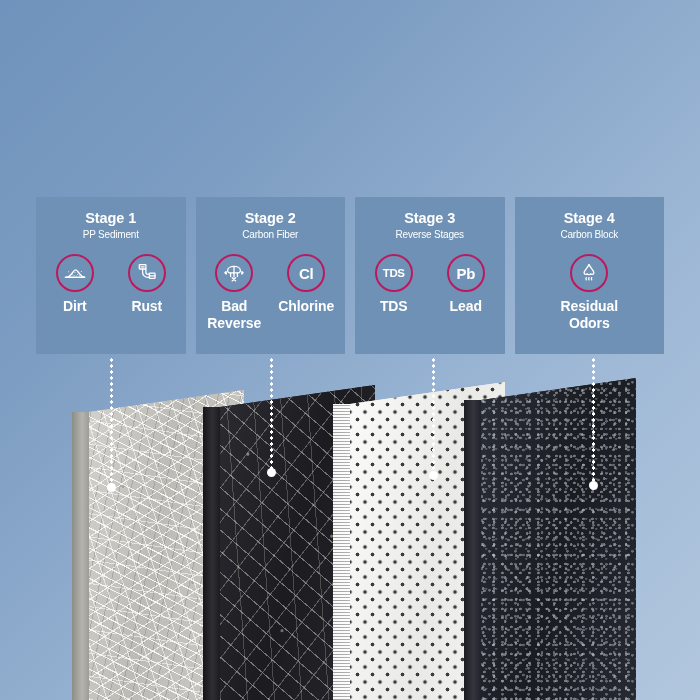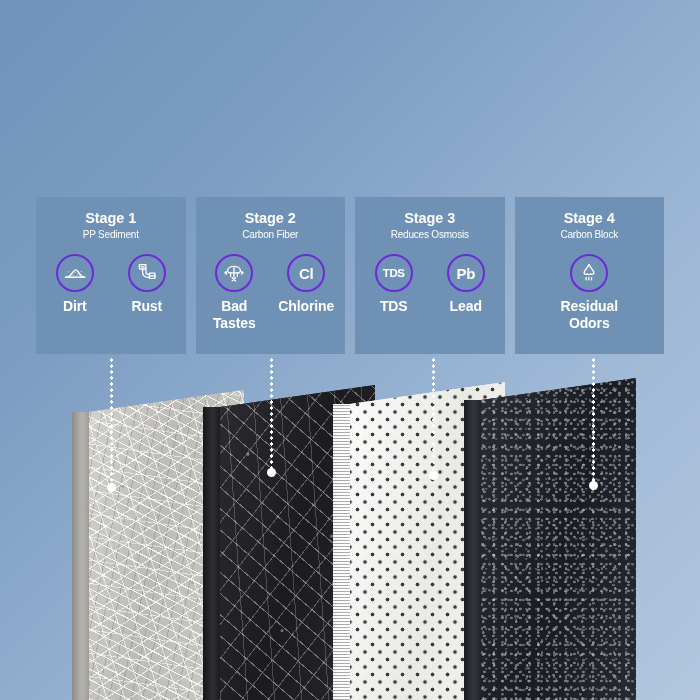--- a/index.html
+++ b/index.html
@@ -52,21 +52,21 @@
     white-space:nowrap;
   }
   .icon-row {
     margin-top:14px; display:flex; gap:8px; width:100%;
     justify-content:center;
   }
   .icon-cell {
     width:64px; display:flex; flex-direction:column; align-items:center;
   }
   .icon-circle {
-    width:38px; height:38px; border:2px solid #6d28d9; border-radius:50%;
+    width:38px; height:38px; border:2px solid #be185d; border-radius:50%;
     display:flex; align-items:center; justify-content:center;
     color:#ffffff;
   }
   .icon-circle svg { display:block; }
   .icon-txt {
     font-size:14px; font-weight:bold; color:#ffffff; margin-top:6px;
     text-align:center; line-height:1.18; letter-spacing:-0.1px;
   }
   .chem { font-size:15px; font-weight:bold; letter-spacing:-0.3px; }
   .chem.small { font-size:11.5px; letter-spacing:-0.4px; }
@@ -206,34 +206,34 @@
           <div class="icon-circle">
             <svg width="24" height="24" viewBox="0 0 24 24" fill="none" stroke="#fff" stroke-width="1.3" stroke-linecap="round" stroke-linejoin="round">
               <path d="M5.6 9.4c0-2.4 2.9-4 6.4-4s6.4 1.6 6.4 4c0 1-.5 1.8-1.3 2.4H6.9c-.8-.6-1.3-1.4-1.3-2.4z"></path>
               <path d="M12 5.4v6.4"></path>
               <path d="M8.6 11.8v3.6M12 11.8v4.2M15.4 11.8v3.6"></path>
               <path d="M4.6 11.8H2.9m0 0 1.3-1.2M2.9 11.8l1.3 1.2"></path>
               <path d="M19.4 11.8h1.7m0 0-1.3-1.2m1.3 1.2-1.3 1.2"></path>
               <path d="M10.1 16.8l3.6 3.1M13.7 16.8l-3.6 3.1"></path>
             </svg>
           </div>
-          <div class="icon-txt">Bad Tastes</div>
+          <div class="icon-txt">Bad Reverse</div>
         </div>
         <div class="icon-cell">
           <div class="icon-circle">
             <span class="chem">Cl</span>
           </div>
           <div class="icon-txt">Chlorine</div>
         </div>
       </div>
     </div>
 
     <div class="card">
       <div class="card-stage">Stage 3</div>
-      <div class="card-name">Reduces Osmosis</div>
+      <div class="card-name">Reverse Stages</div>
       <div class="icon-row">
         <div class="icon-cell">
           <div class="icon-circle">
             <span class="chem small">TDS</span>
           </div>
           <div class="icon-txt">TDS</div>
         </div>
         <div class="icon-cell">
           <div class="icon-circle">
             <span class="chem">Pb</span>

